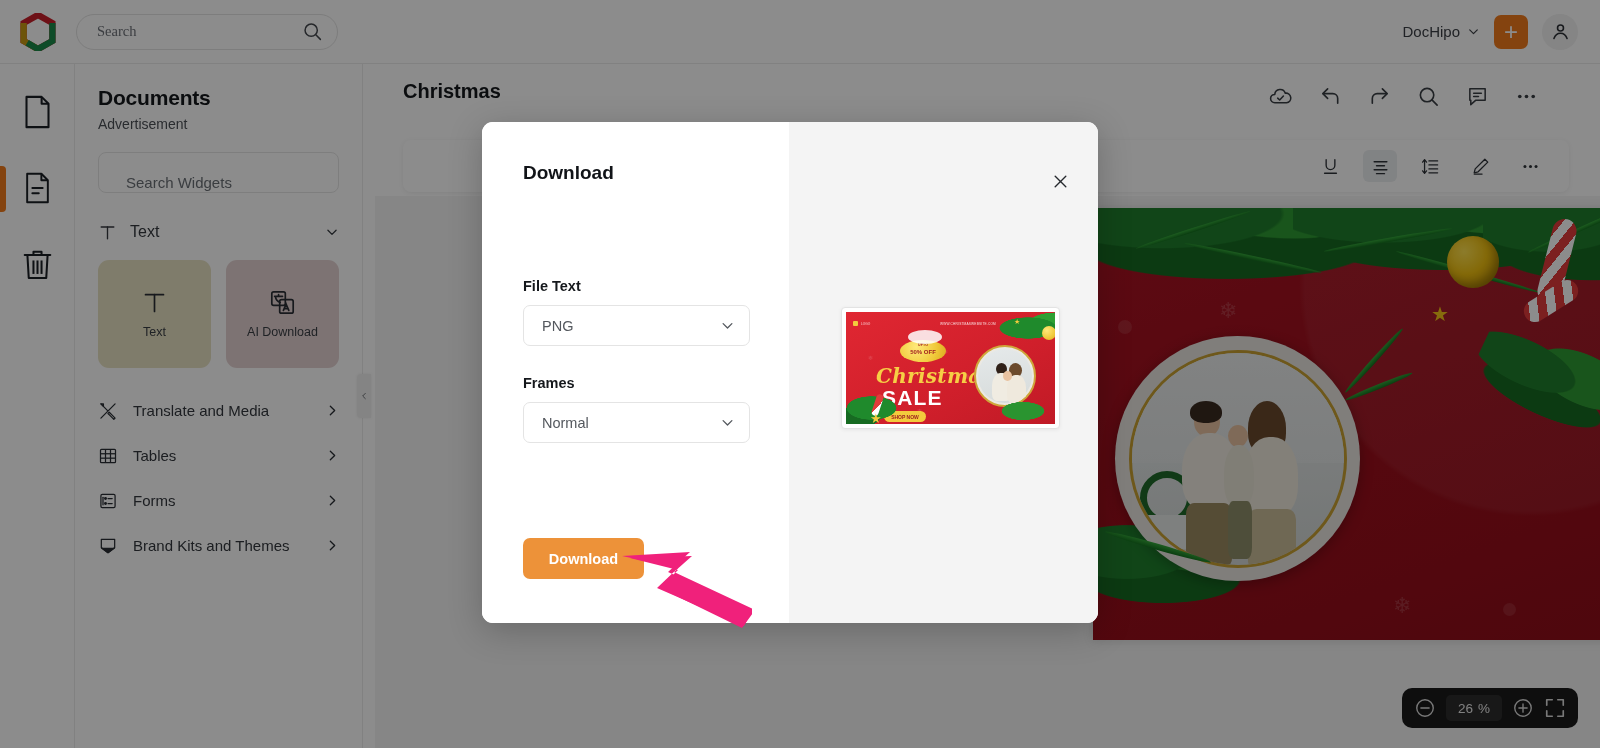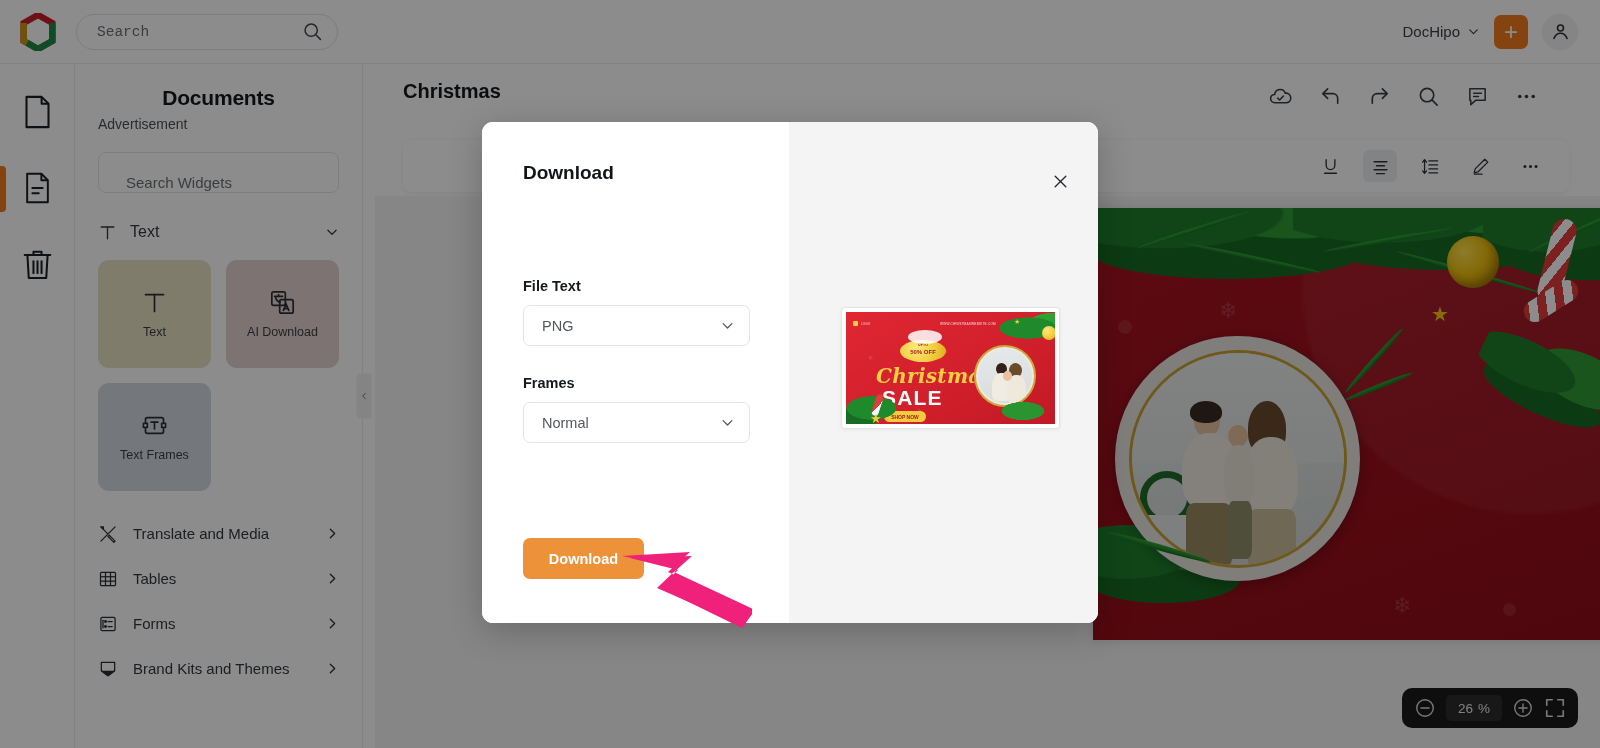--- a/index.html
+++ b/index.html
@@ -25,21 +25,21 @@
   }
   .logo-wrap { width:76px; display:flex; align-items:center; justify-content:center; }
   .logo { width:36px; height:38px; position:relative; display:block; }
 
   .topsearch {
     width:262px; height:36px; border:1px solid #e3e3e3; border-radius:18px;
     display:flex; align-items:center; padding:0 14px 0 18px; background:#fff;
   }
   .topsearch input {
     flex:1; border:0; outline:0; font-size:14.5px; color:#54585e;
-    font-family:Liberation Mono, monospace; background:transparent;
+    font-family:Liberation Serif, serif; background:transparent;
   }
   .topsearch input::placeholder { color:#6c7077; }
 
   .topright { margin-left:auto; display:flex; align-items:center; gap:14px; padding-right:22px; }
   .brandname { font-size:15px; color:#3b3f45; display:flex; align-items:center; gap:7px; }
   .plus-btn {
     width:34px; height:34px; border-radius:7px; background:#f07b1c;
     display:flex; align-items:center; justify-content:center;
     color:#fff; font-size:24px; line-height:1; font-weight:300; cursor:pointer;
   }
@@ -61,21 +61,21 @@
   .rail-item.active::before{
     content:""; position:absolute; left:-9px; top:6px; width:7px; height:46px;
     background:#f07b1c; border-radius:0 4px 4px 0;
   }
 
   
   .panel {
     position:absolute; left:75px; top:64px; width:288px; height:684px;
     background:#fff; border-right:1px solid #ececec; padding:22px 23px 0 23px;
   }
-  .panel-title { font-size:21px; font-weight:bold; color:#15181c; letter-spacing:-.2px;text-align:center; }
+  .panel-title { font-size:21px; font-weight:bold; color:#15181c; letter-spacing:-.2px; }
   .panel-sub { font-size:14px; color:#4c5057; margin-top:6px; }
   .widget-search {
     margin-top:20px; height:41px; border:1px solid #e6e6e6; border-radius:8px;
     display:flex; align-items:flex-end; gap:11px; padding:0 14px;
   }
   .widget-search input {
     flex:1; border:0; outline:0; font-size:15px; color:#4c5057; background:transparent;
     font-family:"Liberation Sans", sans-serif;
   }
   .widget-search input::placeholder { color:#6b7076; }
@@ -369,30 +369,20 @@
         <span class="card-label">Text</span>
       </div>
       <div class="card" style="background:#e4d2d2">
         <svg width="27" height="27" viewBox="0 0 24 24" fill="none" stroke="#2b2f35" stroke-width="1.5">
           <rect x="2.5" y="2.5" width="12" height="12" rx="1.6"></rect>
           <rect x="9.5" y="9.5" width="12" height="12" rx="1.6"></rect>
           <path d="M5 6.5h7M8.5 5v1.5M10 12c-2.2-.8-4-2.8-4.3-5.5" stroke-linecap="round"></path>
           <path d="M12.8 19l2.4-5.5L17.6 19M13.6 17.4h3.2" stroke-linecap="round"></path>
         </svg>
         <span class="card-label">AI Download</span>
-      </div>
-      <div class="card" style="background:#d4dbe2">
-        <svg width="27" height="27" viewBox="0 0 24 24" fill="none" stroke="#2b2f35" stroke-width="1.5">
-          <rect x="4" y="5" width="16" height="14" rx="1.6"></rect>
-          <line x1="9" y1="9" x2="15" y2="9" stroke-linecap="round"></line>
-          <line x1="12" y1="9" x2="12" y2="15" stroke-linecap="round"></line>
-          <rect x="2.2" y="10.2" width="3.4" height="3.4" fill="#fff"></rect>
-          <rect x="18.4" y="10.2" width="3.4" height="3.4" fill="#fff"></rect>
-        </svg>
-        <span class="card-label">Text Frames</span>
       </div>
     </div>
 
     <div class="navlist">
       <div class="navrow">
         <svg width="20" height="20" viewBox="0 0 24 24" fill="none" stroke="#2b2f35" stroke-width="1.5">
           <path d="M3.5 3.5l8 8M20.5 3.5l-8 8M3.5 20.5l17-17" stroke-linecap="round"></path>
           <path d="M13.5 13.5l3.5 3.5 3.5 3.5-1.5 1.5-3.5-3.5-3.5-3.5z" stroke-linejoin="round"></path>
           <path d="M3.5 3.5l3 0 0 3z" stroke-linejoin="round"></path>
         </svg>

